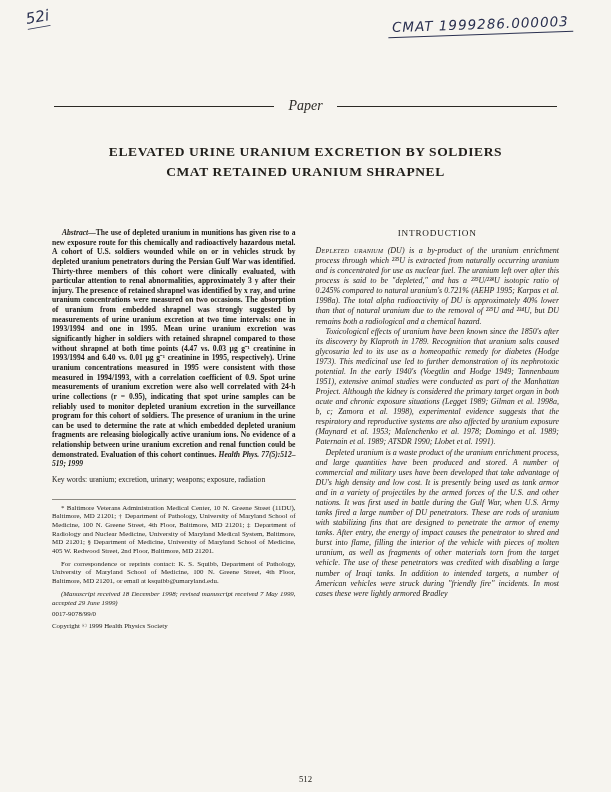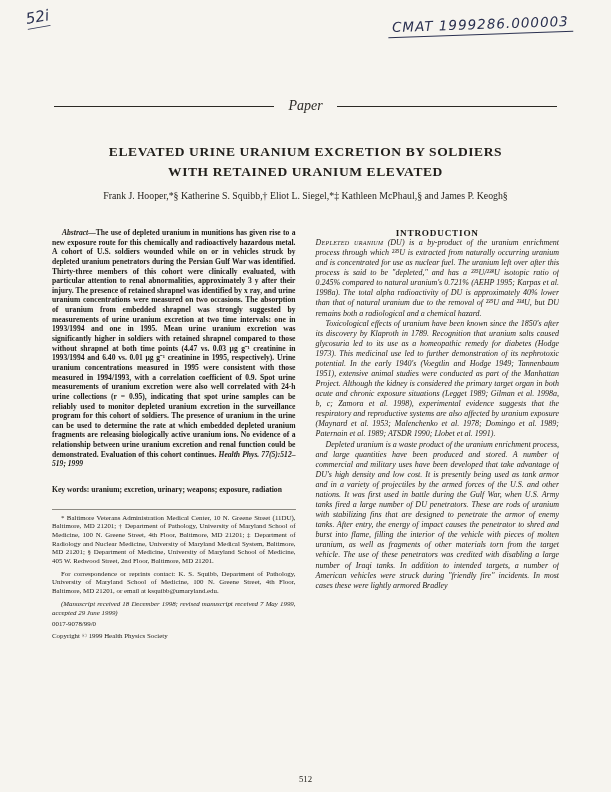--- a/index.html
+++ b/index.html
@@ -102,46 +102,46 @@
     margin: 0;
     font-size: 7.6px;
     font-weight: bold;
     line-height: 1.27;
     text-align: justify;
     text-indent: 10px;
   }
   .ab-label { font-style: italic; }
   .citation { font-style: italic; }
   .keywords {
-    margin: 16px 0 0 0;
+    margin: 6px 0 0 0;
     font-size: 7.6px;
-    font-weight: bold;
+    font-weight: normal;
     line-height: 1.27;
     text-align: left;
   }
   .footnote-rule {
     margin-top: 14px;
     border-top: 0.8px solid #8d8a83;
     width: 100%;
   }
   .footnote {
     margin: 4px 0 0 0;
     font-size: 6.9px;
     line-height: 1.26;
     text-align: justify;
     text-indent: 9px;
   }
   .footnote.no-indent { text-indent: 0; margin-top: 3px; }
   .footnote.italic { font-style: italic; }
   
   .intro-heading {
-    margin: 0 0 0 0;
+    margin: 0 0 8px 0;
     text-align: center;
     font-size: 9.2px;
-    font-weight: bold;
+    font-weight: normal;
     letter-spacing: 0.8px;
   }
   .body-par {
     margin: 0;
     font-size: 8px;
     line-height: 1.26;
     text-align: justify;
     font-style: italic;
   }
   .body-par.indent { text-indent: 10px; }
@@ -168,24 +168,23 @@
   <div class="hw hw-tr">CMAT 1999286.000003</div>
 
   <div class="section-rule">
     <span class="rule-seg"></span>
     <span class="rule-label">Paper</span>
     <span class="rule-seg"></span>
   </div>
 
   <h1 class="paper-title">
     <span>ELEVATED URINE URANIUM EXCRETION BY SOLDIERS</span><br>
-    <span>WITH RETAINED URANIUM ELEVATED</span>
+    <span>CMAT RETAINED URANIUM SHRAPNEL</span>
   </h1>
 
-  <div class="authors">Frank J. Hooper,*§ Katherine S. Squibb,† Eliot L. Siegel,*‡ Kathleen McPhaul,§ and James P. Keogh§</div>
 
   <div class="columns">
 
     <div class="col">
       <p class="abstract">
         <span class="ab-label">Abstract—</span><span>The use of depleted uranium in munitions has given rise to a new exposure route for this chemically and radioactively hazardous metal. A cohort of U.S. soldiers wounded while on or in vehicles struck by depleted uranium penetrators during the Persian Gulf War was identified. Thirty-three members of this cohort were clinically evaluated, with particular attention to renal abnormalities, approximately 3 y after their injury. The presence of retained shrapnel was identified by x ray, and urine uranium concentrations were measured on two occasions. The absorption of uranium from embedded shrapnel was strongly suggested by measurements of urine uranium excretion at two time intervals: one in 1993/1994 and one in 1995. Mean urine uranium excretion was significantly higher in soldiers with retained shrapnel compared to those without shrapnel at both time points (4.47 vs. 0.03 μg g⁻¹ creatinine in 1993/1994 and 6.40 vs. 0.01 μg g⁻¹ creatinine in 1995, respectively). Urine uranium concentrations measured in 1995 were consistent with those measured in 1994/1993, with a correlation coefficient of 0.9. Spot urine measurements of uranium excretion were also well correlated with 24-h urine collections (r = 0.95), indicating that spot urine samples can be reliably used to monitor depleted uranium excretion in the surveillance program for this cohort of soldiers. The presence of uranium in the urine can be used to determine the rate at which embedded depleted uranium fragments are releasing biologically active uranium ions. No evidence of a relationship between urine uranium excretion and renal function could be demonstrated. Evaluation of this cohort continues.</span>
         <span class="citation">Health Phys. 77(5):512–519; 1999</span>
       </p>
       <p class="keywords">
         <span>Key words:</span><span> uranium; excretion, urinary; weapons; exposure, radiation</span>

